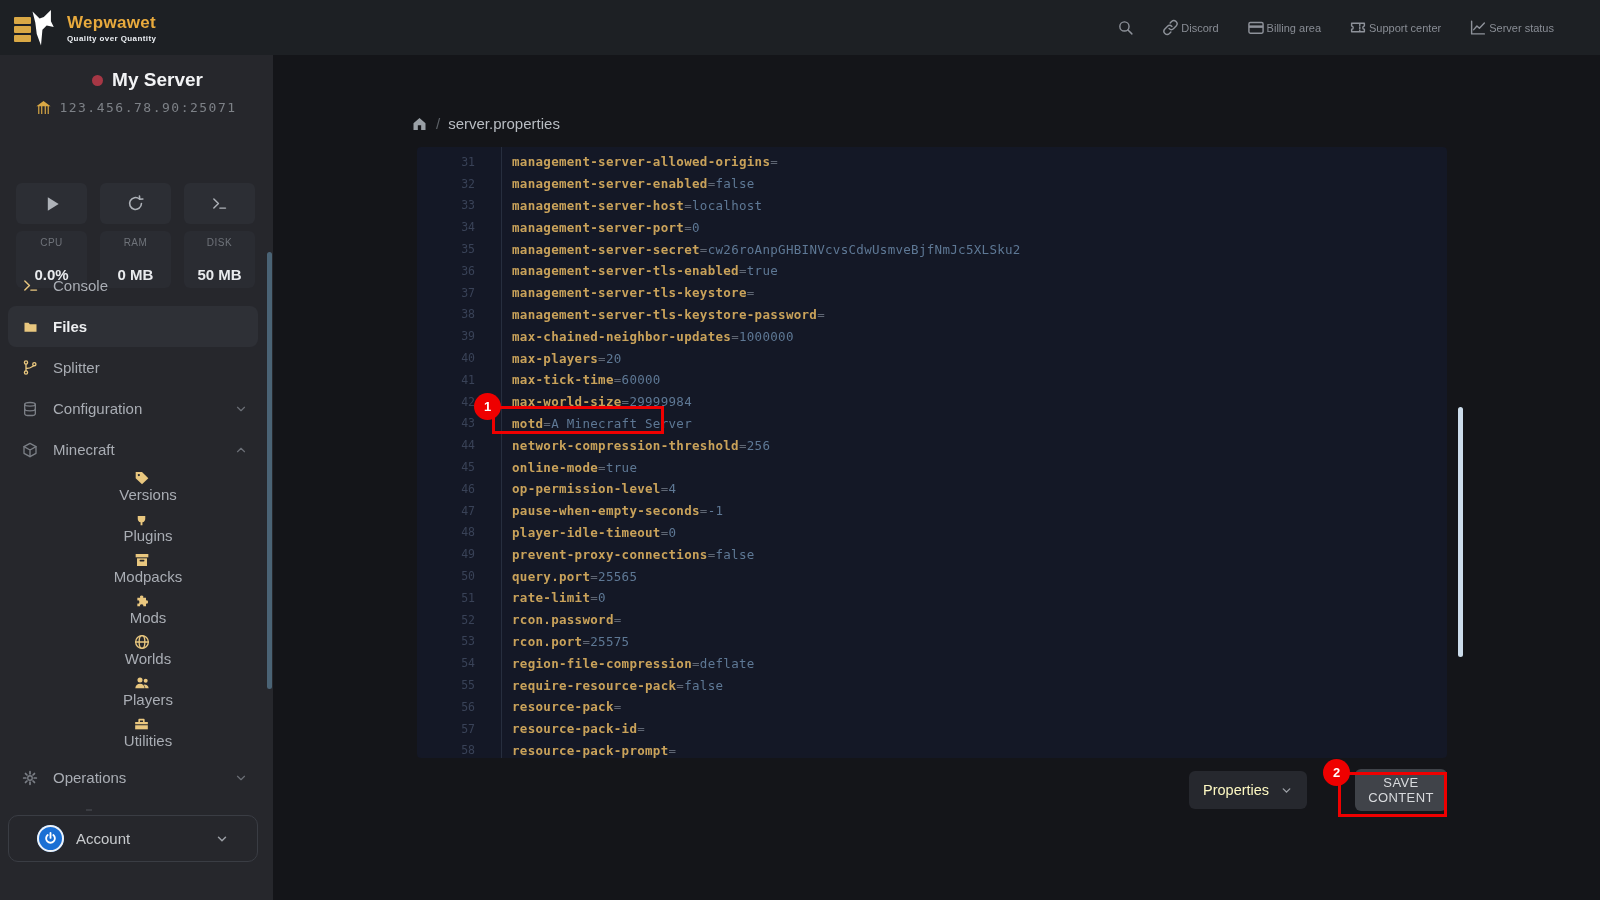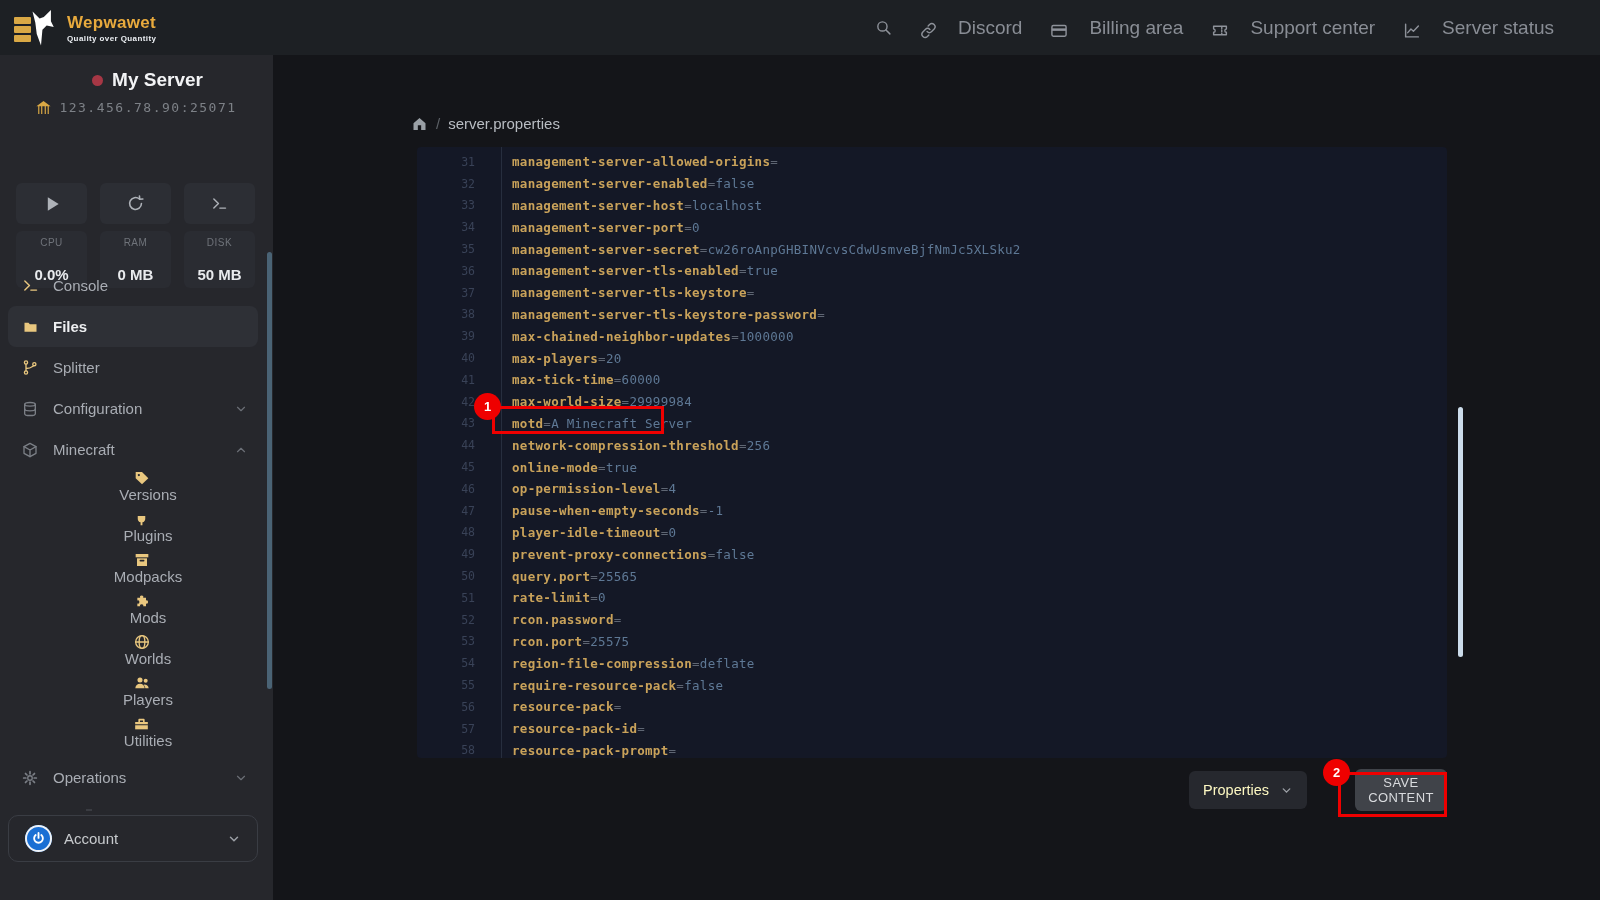--- a/index.html
+++ b/index.html
@@ -7,21 +7,21 @@
     font-family:"Liberation Sans","DejaVu Sans",sans-serif; }
 
   
   .topbar { position:absolute; left:0; top:0; width:1600px; height:55px;
     background:#1d2024; display:flex; align-items:center; justify-content:space-between; z-index:5; }
   .brand { display:flex; align-items:center; gap:9px; padding-left:14px; }
   .brand-logo { width:44px; height:40px; position:relative; }
   .brand-text .brand-name { color:#e8aa3d; font-weight:bold; font-size:17px; letter-spacing:.3px; }
   .brand-text .brand-tag { color:#eceff3; font-weight:bold; font-size:8px; letter-spacing:.4px; margin-top:1px; }
   .topnav { display:flex; align-items:center; gap:28px; padding-right:46px; }
-  .nav-item { display:flex; align-items:flex-end; gap:21px; color:#898d95; font-size:19px; cursor:pointer; }
+  .nav-item { display:flex; align-items:center; gap:2px; color:#898d95; font-size:11px; cursor:pointer; }
   .nav-item .icon { display:inline-flex; color:#8e929a; }
   .icon svg { display:block; }
 
   
   .sidebar { position:absolute; left:0; top:55px; width:273px; height:845px; background:#26272c; }
   .server-head { text-align:center; margin-top:14px; }
   .server-name-row { display:flex; align-items:center; justify-content:center; gap:9px;margin-left:22px; }
   .status-dot { width:11px; height:11px; border-radius:50%; background:#a63745; }
   .server-name { color:#f2f3f5; font-size:19px; font-weight:bold; }
   .server-addr-row { display:flex; align-items:center; justify-content:center; gap:8px; margin-top:9px; }
@@ -42,21 +42,21 @@
   .menu-item.accent .icon { color:#e9c77f; }
   .menu-item.active { background:#2e3036; color:#edeef0; font-weight:bold; }
   .menu-item.indent { padding-left:42px;flex-direction:column; }
   .menu-item .chev { position:absolute; right:10px; color:#6b6f76; display:inline-flex; }
 
   .sidebar-scrollbar { position:absolute; left:267px; top:197px; width:5px; height:437px;
     border-radius:3px; background:#4a6375; }
 
   .account-card { position:absolute; left:8px; top:760px; width:250px; height:47px;
     border:1px solid #3a3d44; border-radius:10px; display:flex; align-items:center;
-    padding:0 16px; cursor:pointer; }
+    padding:0 28px; cursor:pointer; }
   .power-badge { width:27px; height:27px; border-radius:50%; background:#1a6fd4;
     display:flex; align-items:center; justify-content:center; color:#fff;
     box-shadow:0 0 0 2px #eef2f7 inset; margin-right:12px; }
   .account-label { color:#c7cacd; font-size:15px; }
   .account-card .chev { margin-left:auto; color:#9ca0a6; display:inline-flex; }
   .menu-faint-tick { position:absolute; left:86px; top:754px; width:6px; height:2px; background:#3a3c42; }
 
   
   .main { position:absolute; left:273px; top:55px; width:1327px; height:845px; background:#141519; }
   .breadcrumb { position:absolute; left:138px; top:60px; display:flex; align-items:center; gap:8px;

